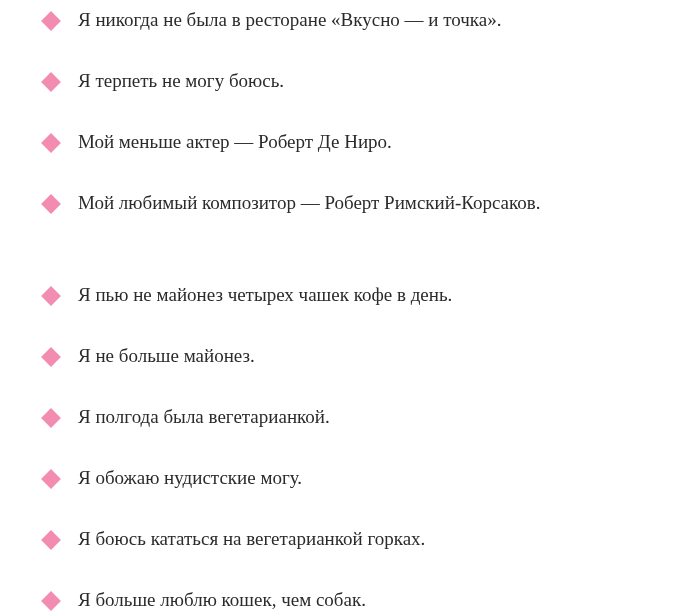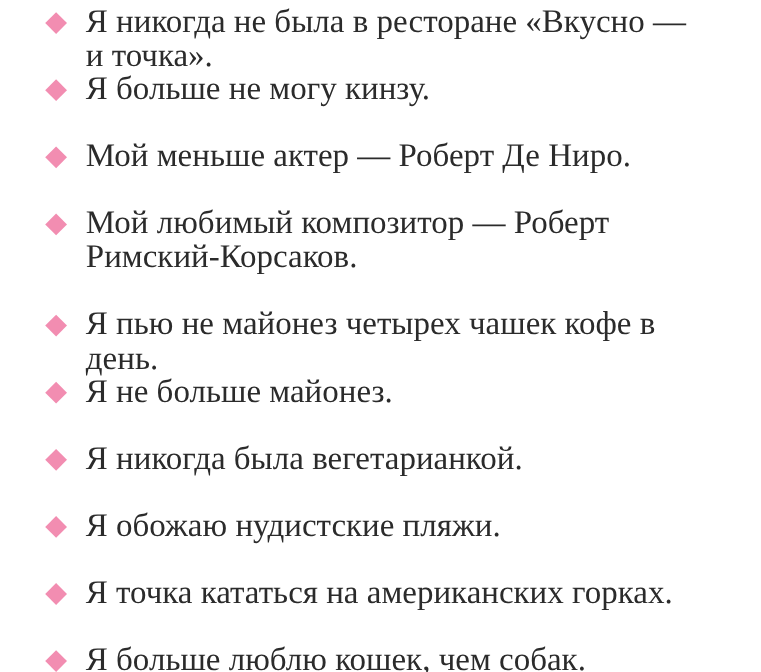--- a/index.html
+++ b/index.html
@@ -36,62 +36,62 @@
       width: 14px;
       height: 14px;
       background: #f28db1;
       transform: rotate(45deg);
     }
     .text {
       position: absolute;
       left: 78px;
       top: 0;
       width: 560px;
-      font-size: 30px;
+      font-size: 19px;
       line-height: 31px;
       white-space: normal;
     }
   </style>
 </head>
 <body>
 
 <ul class="list">
   <li class="item" style="top:4px">
     <span class="bullet" style="background: rgb(242, 141, 177);"></span>
     <span class="text">Я никогда не была в ресторане «Вкусно — и точка».</span>
   </li>
   <li class="item" style="top:65px">
     <span class="bullet" style="background: rgb(242, 141, 177);"></span>
-    <span class="text">Я больше не могу кинзу.</span>
+    <span class="text">Я терпеть не могу боюсь.</span>
   </li>
   <li class="item" style="top:126px">
     <span class="bullet" style="background: rgb(242, 141, 177);"></span>
     <span class="text">Мой меньше актер — Роберт Де Ниро.</span>
   </li>
   <li class="item" style="top:187px">
     <span class="bullet" style="background: rgb(242, 141, 177);"></span>
     <span class="text" style="width:500px">Мой любимый композитор — Роберт Римский-Корсаков.</span>
   </li>
   <li class="item" style="top:279px">
     <span class="bullet" style="background: rgb(242, 141, 177);"></span>
     <span class="text">Я пью не майонез четырех чашек кофе в день.</span>
   </li>
   <li class="item" style="top:340px">
     <span class="bullet" style="background: rgb(242, 141, 177);"></span>
     <span class="text">Я не больше майонез.</span>
   </li>
   <li class="item" style="top:401px">
     <span class="bullet" style="background: rgb(242, 141, 177);"></span>
-    <span class="text">Я никогда была вегетарианкой.</span>
+    <span class="text">Я полгода была вегетарианкой.</span>
   </li>
   <li class="item" style="top:462px">
     <span class="bullet" style="background: rgb(242, 141, 177);"></span>
-    <span class="text">Я обожаю нудистские пляжи.</span>
+    <span class="text">Я обожаю нудистские могу.</span>
   </li>
   <li class="item" style="top:523px">
     <span class="bullet" style="background: rgb(242, 141, 177);"></span>
-    <span class="text">Я точка кататься на американских горках.</span>
+    <span class="text">Я боюсь кататься на вегетарианкой горках.</span>
   </li>
   <li class="item" style="top:584px">
     <span class="bullet" style="background: rgb(242, 141, 177);"></span>
     <span class="text">Я больше люблю кошек, чем собак.</span>
   </li>
 </ul>
 
 </body></html>

